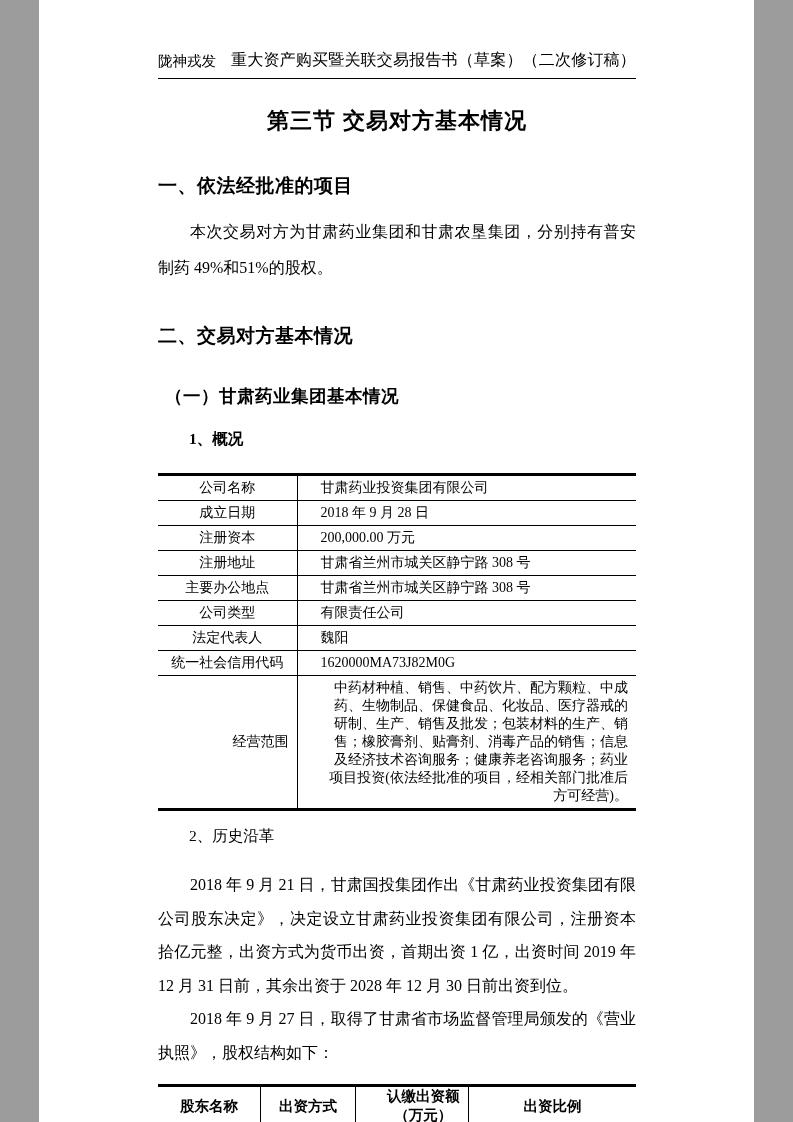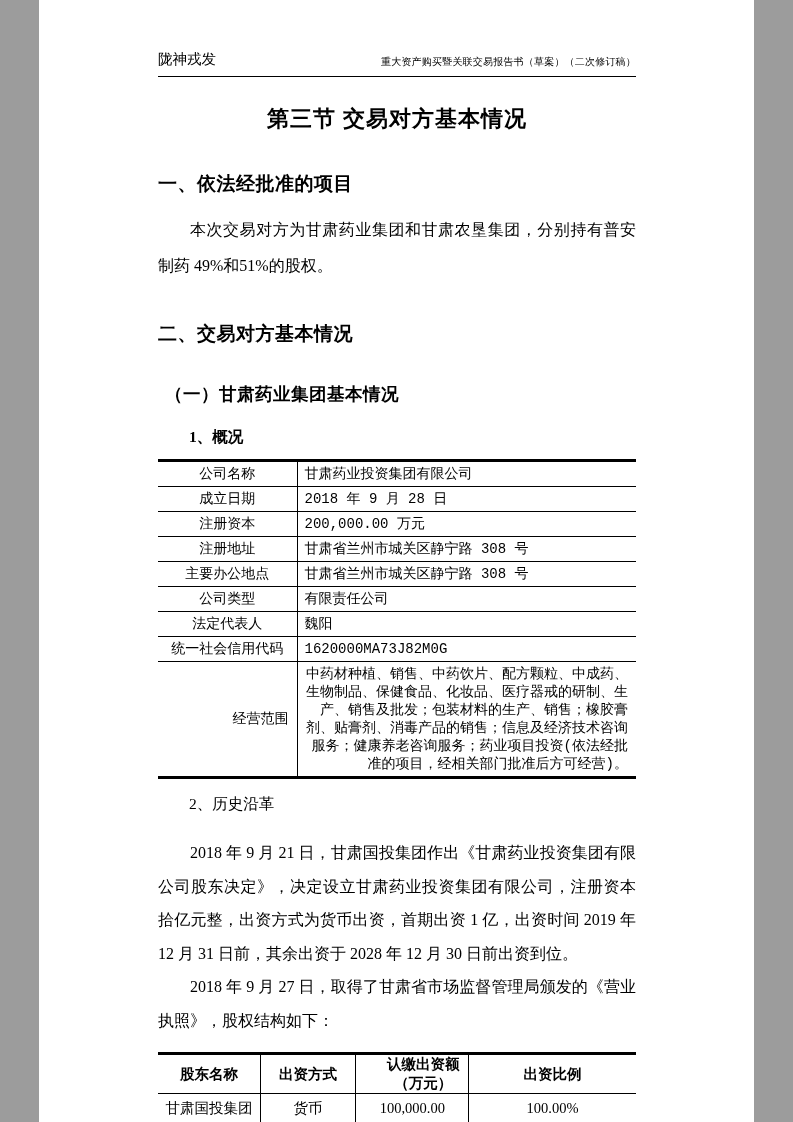--- a/index.html
+++ b/index.html
@@ -17,21 +17,21 @@
   }
   
   .doc-header {
     display: flex;
     justify-content: space-between;
     align-items: flex-end;
     border-bottom: 1.5px solid #000;
     padding-bottom: 7px;
   }
   .doc-header .hl { font-size: 14.5px; }
-  .doc-header .hr { font-size: 10px; letter-spacing: 0.2px; }
+  .doc-header .hr { font-size: 16px; letter-spacing: 0.2px; }
   
   .doc-title {
     margin-top: 27px;
     text-align: center;
     font-family: "Liberation Sans", "DejaVu Sans", sans-serif;
     font-weight: 700;
     font-size: 22px;
     line-height: 30px;
     letter-spacing: 1px;
   }
@@ -65,37 +65,36 @@
     text-align: justify;
     text-indent: 2em;
   }
   .para.tight { line-height: 33.5px; }
   
   .info-table {
     width: 100%;
     border-collapse: collapse;
     border-top: 3px solid #000;
     border-bottom: 3px solid #000;
-    margin-top: 12px;
+    margin-top: 24px;
     font-size: 14px;
-    font-family: Liberation Mono, monospace;
   }
   .info-table td {
     border-bottom: 1.5px solid #000;
     padding: 3px 8px;
     line-height: 18px;
     vertical-align: middle;
   }
   .info-table tr:last-child td { border-bottom: none; text-align: right; }
   .info-table td.lbl {
     width: 139px;
     text-align: center;
     border-right: 1px solid #000;
   }
-  .info-table td.val { text-align: justify; padding-left: 7px; }
+  .info-table td.val { text-align: justify; padding-left: 23px; }
   
   .sh-table {
     width: 100%;
     border-collapse: collapse;
     border-top: 3px solid #000;
     border-bottom: 3px solid #000;
     margin-top: 15px;
     font-size: 14.5px;
     text-align: center;
   }

